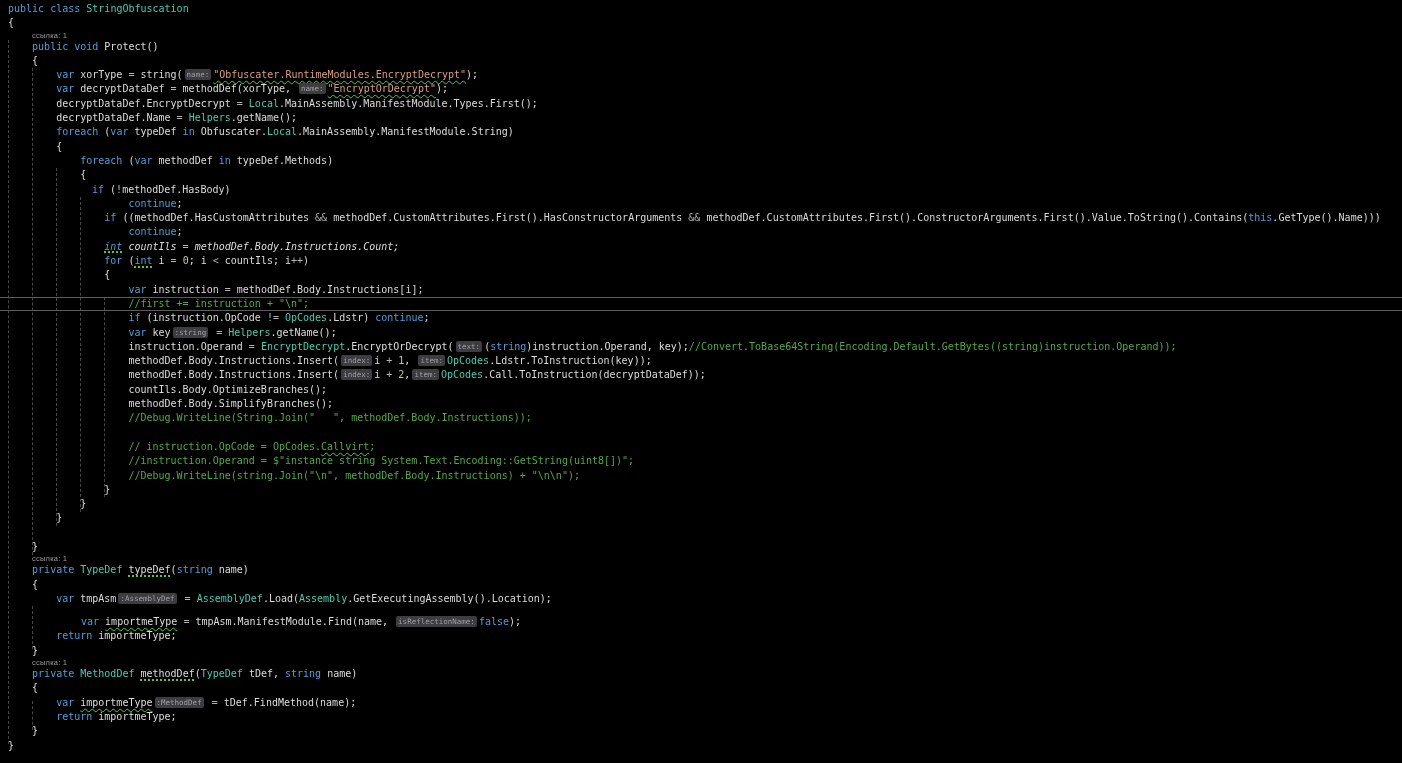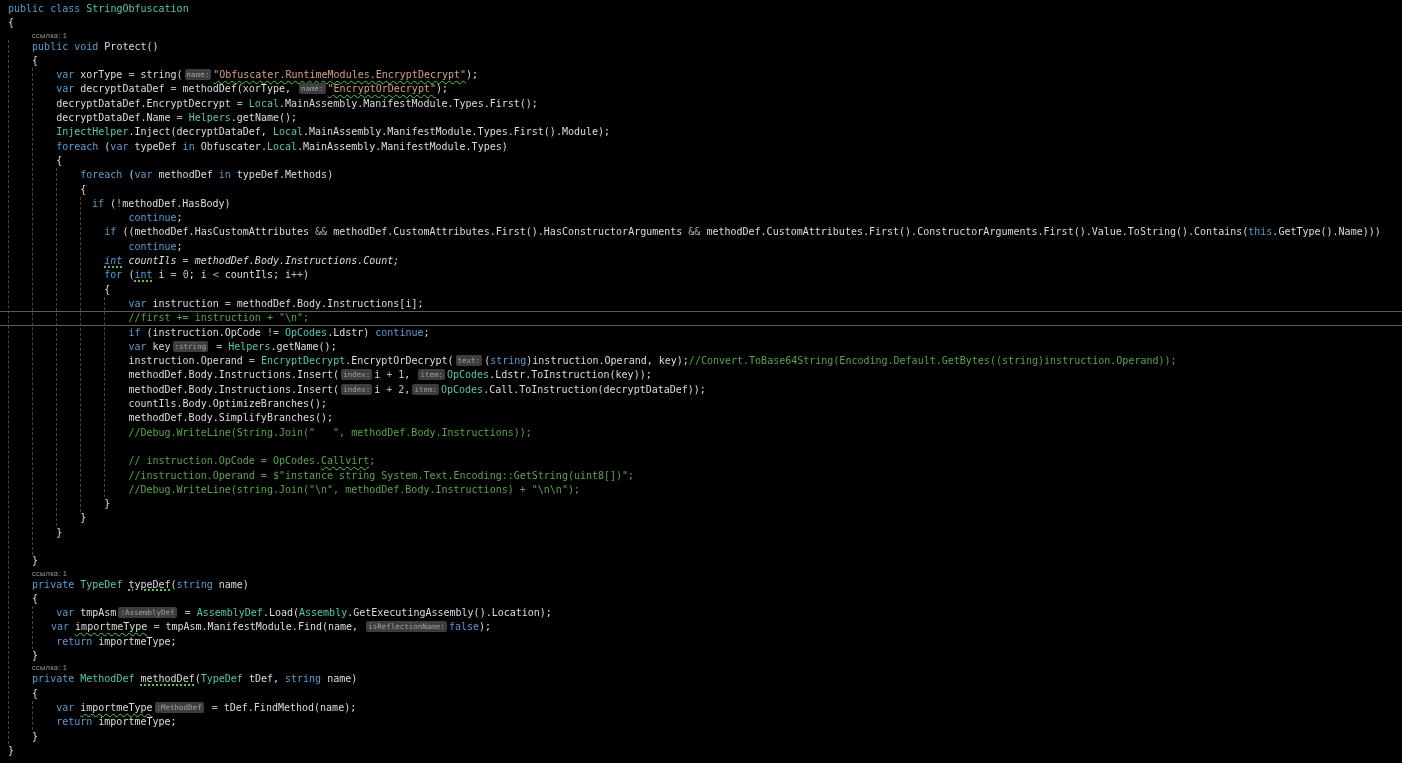--- a/index.html
+++ b/index.html
@@ -42,22 +42,21 @@
   <div id="code">
       <div class="line" style="padding-left: 8px;"><span class="k">public</span><span class="p"> </span><span class="k">class</span><span class="p"> </span><span class="t">StringObfuscation</span></div>
       <div class="line" style="padding-left: 8px;"><span class="p">{</span></div>
       <div class="codelens" style="padding-left: 32.084px;">ссылка: 1</div>
       <div class="line" style="padding-left: 32.084px;"><span class="k">public</span><span class="p"> </span><span class="k">void</span><span class="p"> Protect()</span></div>
       <div class="line" style="padding-left: 32.084px;"><span class="p">{</span></div>
       <div class="line" style="padding-left: 56.168px;"><span class="k">var</span><span class="p"> xorType </span><span class="o">=</span><span class="p"> string(</span><span class="h">name:</span><span class="s u-w">"Obfuscater.RuntimeModules.EncryptDecrypt"</span><span class="p">);</span></div>
       <div class="line" style="padding-left: 56.168px;"><span class="k">var</span><span class="p"> decryptDataDef </span><span class="o">=</span><span class="p"> methodDef(xorType, </span><span class="h">name:</span><span class="s u-w">"EncryptOrDecrypt"</span><span class="p">);</span></div>
       <div class="line" style="padding-left: 56.168px;"><span class="p">decryptDataDef.EncryptDecrypt </span><span class="o">=</span><span class="p"> </span><span class="t">Local</span><span class="p">.MainAssembly.ManifestModule.Types.First();</span></div>
       <div class="line" style="padding-left: 56.168px;"><span class="p">decryptDataDef.Name </span><span class="o">=</span><span class="p"> </span><span class="t">Helpers</span><span class="p">.getName();</span></div>
-      <div class="line" style="padding-left: 56.168px;"><span class="t">InjectHelper</span><span class="p">.Inject(decryptDataDef, </span><span class="t">Local</span><span class="p">.MainAssembly.ManifestModule.Types.First().Module);</span></div>
-      <div class="line" style="padding-left: 56.168px;"><span class="k">foreach</span><span class="p"> (</span><span class="k">var</span><span class="p"> typeDef </span><span class="k">in</span><span class="p"> Obfuscater.</span><span class="t">Local</span><span class="p">.MainAssembly.ManifestModule.Types)</span></div>
+      <div class="line" style="padding-left: 56.168px;"><span class="k">foreach</span><span class="p"> (</span><span class="k">var</span><span class="p"> typeDef </span><span class="k">in</span><span class="p"> Obfuscater.</span><span class="t">Local</span><span class="p">.MainAssembly.ManifestModule.String)</span></div>
       <div class="line" style="padding-left: 56.168px;"><span class="p">{</span></div>
       <div class="line" style="padding-left: 80.252px;"><span class="k">foreach</span><span class="p"> (</span><span class="k">var</span><span class="p"> methodDef </span><span class="k">in</span><span class="p"> typeDef.Methods)</span></div>
       <div class="line" style="padding-left: 80.252px;"><span class="p">{</span></div>
       <div class="line" style="padding-left: 92px;"><span class="k">if</span><span class="p"> (</span><span class="o">!</span><span class="p">methodDef.HasBody)</span></div>
       <div class="line" style="padding-left: 128.42px;"><span class="k">continue</span><span class="p">;</span></div>
       <div class="line" style="padding-left: 104.336px;"><span class="k">if</span><span class="p"> ((methodDef.HasCustomAttributes </span><span class="o">&amp;&amp;</span><span class="p"> methodDef.CustomAttributes.First().HasConstructorArguments </span><span class="o">&amp;&amp;</span><span class="p"> methodDef.CustomAttributes.First().ConstructorArguments.First().Value.ToString().Contains(</span><span class="k">this</span><span class="p">.GetType().Name)))</span></div>
       <div class="line" style="padding-left: 128.42px;"><span class="k">continue</span><span class="p">;</span></div>
       <div class="line" style="padding-left: 104.336px; font-style: italic;"><span class="k u-d">int</span><span class="p"> countIls </span><span class="o">=</span><span class="p"> methodDef.Body.Instructions.Count;</span></div>
       <div class="line" style="padding-left: 104.336px;"><span class="k">for</span><span class="p"> (</span><span class="k u-d">int</span><span class="p"> i </span><span class="o">=</span><span class="p"> </span><span class="n">0</span><span class="p">; i </span><span class="o">&lt;</span><span class="p"> countIls; i</span><span class="o">++</span><span class="p">)</span></div>
       <div class="line" style="padding-left: 104.336px;"><span class="p">{</span></div>
@@ -77,21 +76,21 @@
       <div class="line" style="padding-left: 128.42px;"><span class="c">//Debug.WriteLine(string.Join("\n", methodDef.Body.Instructions) + "\n\n");</span></div>
       <div class="line" style="padding-left: 104.336px;"><span class="p">}</span></div>
       <div class="line" style="padding-left: 80.252px;"><span class="p">}</span></div>
       <div class="line" style="padding-left: 56.168px;"><span class="p">}</span></div>
       <div class="line" style="padding-left: 8px;"></div>
       <div class="line" style="padding-left: 32.084px;"><span class="p">}</span></div>
       <div class="codelens" style="padding-left: 32.084px;">ссылка: 1</div>
       <div class="line" style="padding-left: 32.084px;"><span class="k">private</span><span class="p"> </span><span class="t">TypeDef</span><span class="p"> </span><span class="p u-d">typeDef</span><span class="p">(</span><span class="k">string</span><span class="p"> name)</span></div>
       <div class="line" style="padding-left: 32.084px;"><span class="p">{</span></div>
       <div class="line" style="padding-left: 56.168px;"><span class="k">var</span><span class="p"> tmpAsm</span><span class="h">:AssemblyDef</span><span class="p"> </span><span class="o">=</span><span class="p"> </span><span class="t">AssemblyDef</span><span class="p">.Load(</span><span class="t">Assembly</span><span class="p">.GetExecutingAssembly().Location);</span></div>
-      <div class="line" style="padding-left: 51px;"><span class="k">var</span><span class="p"> </span><span class="p u-w">importmeType</span><span class="p"> </span><span class="o">=</span><span class="p"> tmpAsm.ManifestModule.Find(name, </span><span class="h">isReflectionName:</span><span class="k">false</span><span class="p">);</span></div>
+      <div class="line" style="padding-left: 81px; margin-top: 9px;"><span class="k">var</span><span class="p"> </span><span class="p u-w">importmeType</span><span class="p"> </span><span class="o">=</span><span class="p"> tmpAsm.ManifestModule.Find(name, </span><span class="h">isReflectionName:</span><span class="k">false</span><span class="p">);</span></div>
       <div class="line" style="padding-left: 56.168px;"><span class="k">return</span><span class="p"> importmeType;</span></div>
       <div class="line" style="padding-left: 32.084px;"><span class="p">}</span></div>
       <div class="codelens" style="padding-left: 32.084px;">ссылка: 1</div>
       <div class="line" style="padding-left: 32.084px;"><span class="k">private</span><span class="p"> </span><span class="t">MethodDef</span><span class="p"> </span><span class="p u-d">methodDef</span><span class="p">(</span><span class="t">TypeDef</span><span class="p"> tDef, </span><span class="k">string</span><span class="p"> name)</span></div>
       <div class="line" style="padding-left: 32.084px;"><span class="p">{</span></div>
       <div class="line" style="padding-left: 56.168px;"><span class="k">var</span><span class="p"> </span><span class="p u-w">importmeType</span><span class="h">:MethodDef</span><span class="p"> </span><span class="o">=</span><span class="p"> tDef.FindMethod(name);</span></div>
       <div class="line" style="padding-left: 56.168px;"><span class="k">return</span><span class="p"> importmeType;</span></div>
       <div class="line" style="padding-left: 32.084px;"><span class="p">}</span></div>
       <div class="line" style="padding-left: 8px;"><span class="p">}</span></div>
     </div>

